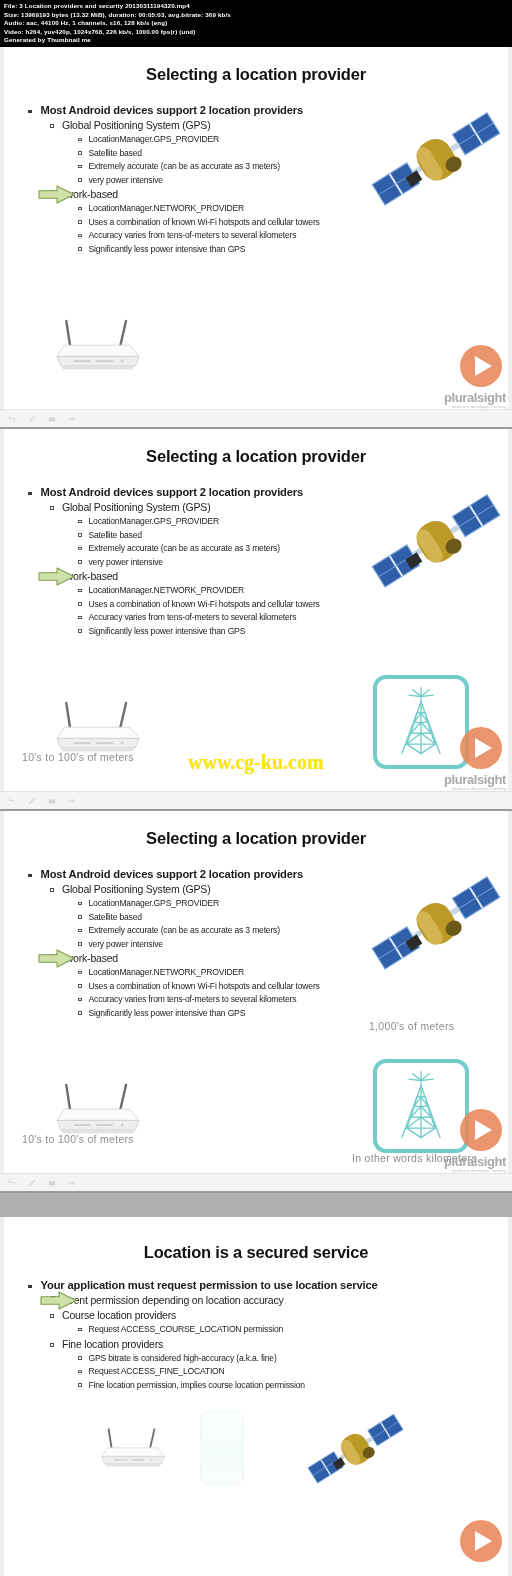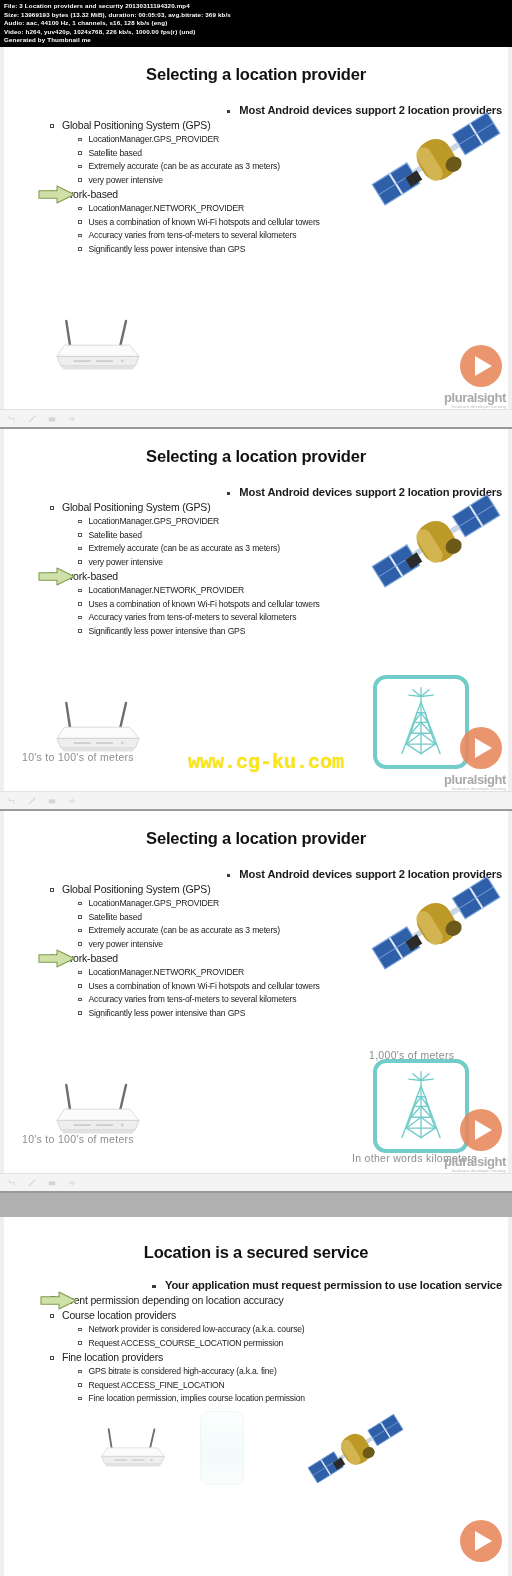--- a/index.html
+++ b/index.html
@@ -72,21 +72,21 @@
     font-size: 16.5px;
     font-weight: bold;
     color: #111111;
     letter-spacing: -0.2px;
   }
 
   
   .bullets { position: absolute; left: 28px; right: 10px; }
   .b { display: flex; align-items: baseline; white-space: nowrap; }
 
-  .b1 { margin-left: 0px;  font-size: 11.2px; font-weight: bold; color: #1a1a1a; line-height: 15px; letter-spacing: -0.15px; justify-content: flex-end;}
+  .b1 { margin-left: 0px;  font-size: 11.2px; font-weight: bold; color: #1a1a1a; line-height: 15px; letter-spacing: -0.15px;}
   .b2 { margin-left: 22px; font-size: 10.5px; font-weight: normal; color: #222222; line-height: 15px; letter-spacing: -0.2px;}
   .b3 { margin-left: 50px; font-size: 8.6px;  font-weight: normal; color: #222222; line-height: 13.5px; letter-spacing: -0.2px;}
 
   .mk { display: inline-block; flex: none; }
   .mk-sq {
     width: 3.5px; height: 3.5px; background: #3b3b3b;
     margin-right: 9px; position: relative; top: -1px;
   }
   .mk-hollow {
     width: 4px; height: 4px; border: 1px solid #4a4a4a; background: transparent;
@@ -171,21 +171,21 @@
     display: flex;
     align-items: center;
     padding-left: 8px;
     gap: 12px;
   }
   .tb-icon { width: 8px; height: 8px; opacity: 0.35; }
 
   
   .watermark {
     position: absolute;
-    font-family: Liberation Mono, monospace;
+    font-family: Liberation Serif, serif;
     font-size: 20px;
     font-weight: bold;
     color: #fbe713;
     white-space: nowrap;
     text-shadow: 0 0 1px rgba(180,150,0,0.5);
   }
 
   
   .phone-ghost {
     position: absolute;
@@ -562,21 +562,21 @@
                 <line x1="71" y1="86" x2="50" y2="100"></line>
       <line x1="50" y1="16" x2="38" y2="6"></line>
       <line x1="50" y1="16" x2="62" y2="6"></line>
       <line x1="50" y1="16" x2="50" y2="3"></line>
       <line x1="50" y1="16" x2="32" y2="14"></line>
       <line x1="50" y1="16" x2="68" y2="14"></line>
     </g>
   </svg></div>
         </div>
         <div class="annot" style="left: 22px; top: 322px;">10's to 100's of meters</div>
-        <div class="annot" style="left: 369px; top: 238px;">1,000's of meters</div>
+        <div class="annot" style="left: 369px; top: 209px;">1,000's of meters</div>
         <div class="annot" style="left: 352px; top: 341px;">In other words kilometers</div>
         <div class="ps-logo" style="right: 6px; bottom: 22px;">pluralsight</div>
         <div class="ps-sub" style="right: 6px; bottom: 18px;">hardcore developer training</div>
         <div class="play-btn" style="right: 10px; bottom: 40px;"></div>
         <div class="toolbar">
           <svg viewBox="0 0 10 10" class="tb-icon">
             <path d="M8 8 L8 4 L2 4 L2 1 L1 1 L1 5 L7 5 L7 8 Z" fill="#9a9a9a"></path>
           </svg>
           <svg viewBox="0 0 10 10" class="tb-icon">
             <line x1="1" y1="9" x2="9" y2="1" stroke="#9a9a9a" stroke-width="1.4"></line>
@@ -603,24 +603,20 @@
           <div class="b b2">
             <span class="mk mk-none"></span>
             <span>Different permission depending on location accuracy</span>
           </div>
           <div class="b b2">
             <span class="mk mk-hollow"></span>
             <span>Course location providers</span>
           </div>
           <div class="b b3">
             <span class="mk mk-hollow-sm"></span>
-            <span>Network provider is considered low-accuracy (a.k.a. course)</span>
-          </div>
-          <div class="b b3">
-            <span class="mk mk-hollow-sm"></span>
             <span>Request ACCESS_COURSE_LOCATION permission</span>
           </div>
           <div class="b b2">
             <span class="mk mk-hollow"></span>
             <span>Fine location providers</span>
           </div>
           <div class="b b3">
             <span class="mk mk-hollow-sm"></span>
             <span>GPS bitrate is considered high-accuracy (a.k.a. fine)</span>
           </div>

